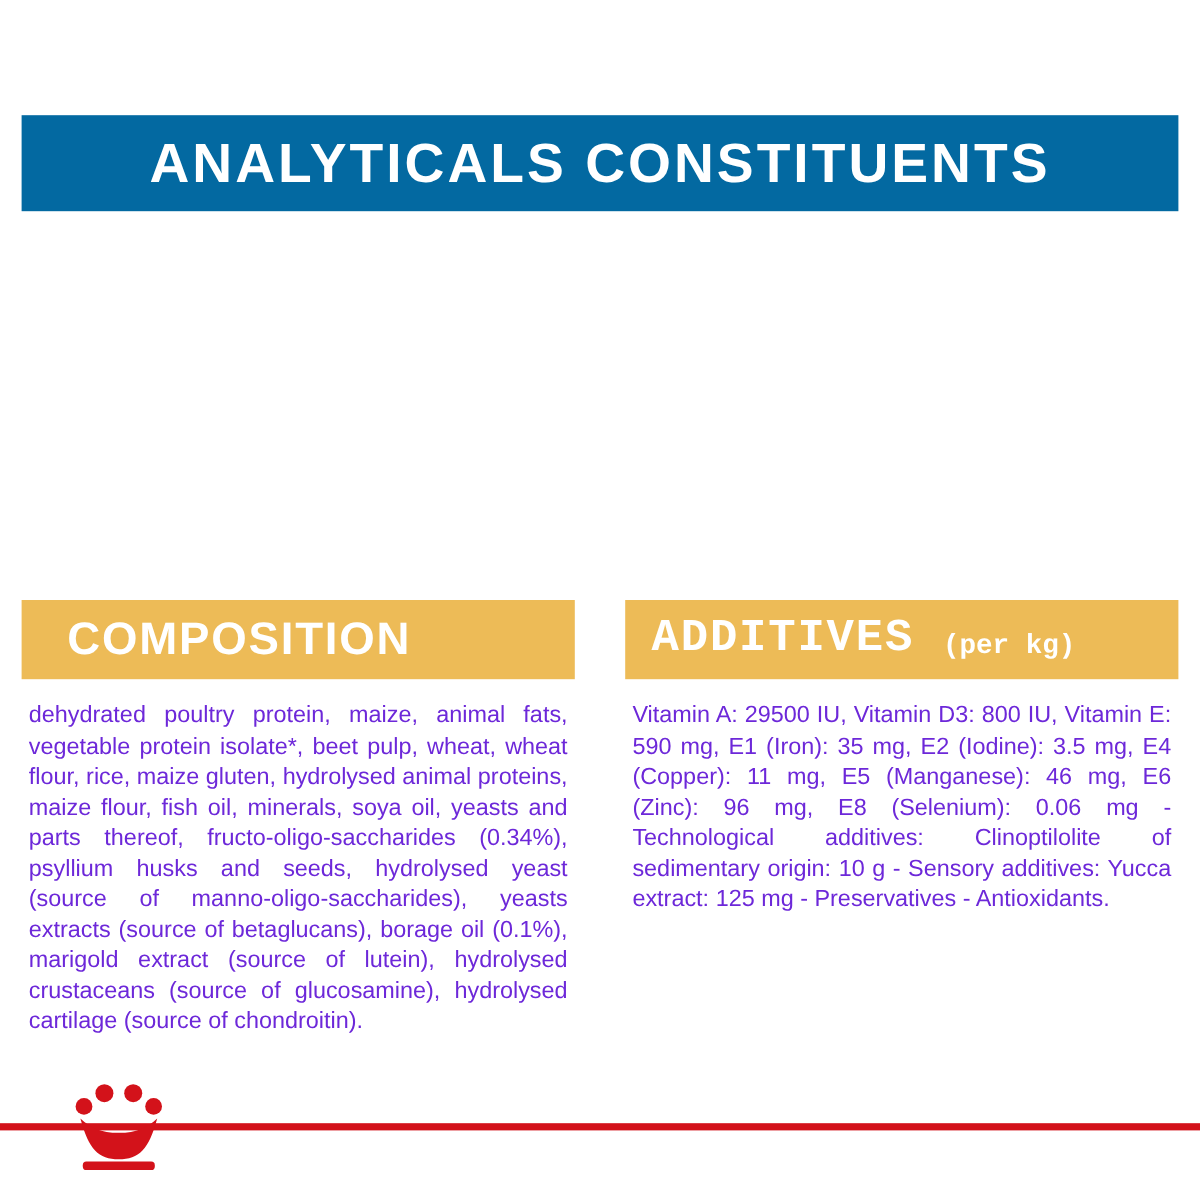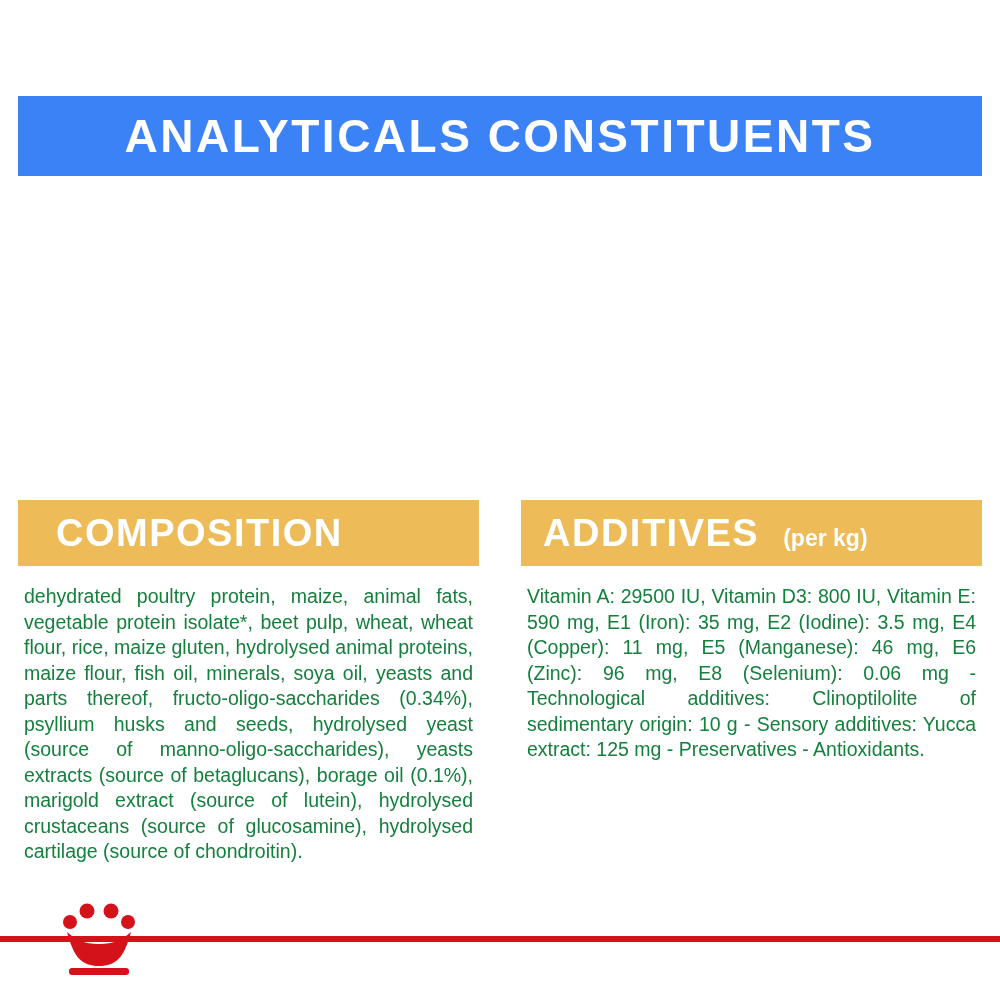--- a/index.html
+++ b/index.html
@@ -23,21 +23,21 @@
   }
 
   
   .analyticals {
     position: absolute;
     left: 18px;
     top: 96px;
     width: 964px;
   }
   .band {
-    background: #3b82f6;
+    background: #0369a1;
     height: 80px;
     display: flex;
     align-items: center;
     justify-content: center;
   }
   .band-title {
     color: #ffffff;
     font-size: 46px;
     font-weight: bold;
     letter-spacing: 2.5px;
@@ -97,20 +97,21 @@
   .panel-head {
     background: #edbb57;
     height: 66px;
     display: flex;
     align-items: center;
     padding-left: 38px;
     box-sizing: border-box;
   }
   .panel-head.additives {
     padding-left: 22px;
+    font-family: Liberation Mono, monospace;
   }
   .panel-title {
     color: #ffffff;
     font-size: 38px;
     font-weight: bold;
     letter-spacing: 1.5px;
     line-height: 1;
     text-transform: uppercase;
   }
   .panel-sub {
@@ -120,21 +121,21 @@
     margin-left: 24px;
     line-height: 1;
     position: relative;
     top: 5px;
   }
   .panel-body {
     margin-top: 18px;
     padding: 0 6px 0 6px;
     font-size: 19.5px;
     line-height: 25.5px;
-    color: #15803d;
+    color: #6d28d9;
     text-align: justify;
     text-justify: inter-word;
   }
 
   
   .footer-rule {
     position: absolute;
     left: 0;
     right: 0;
     bottom: 58px;

